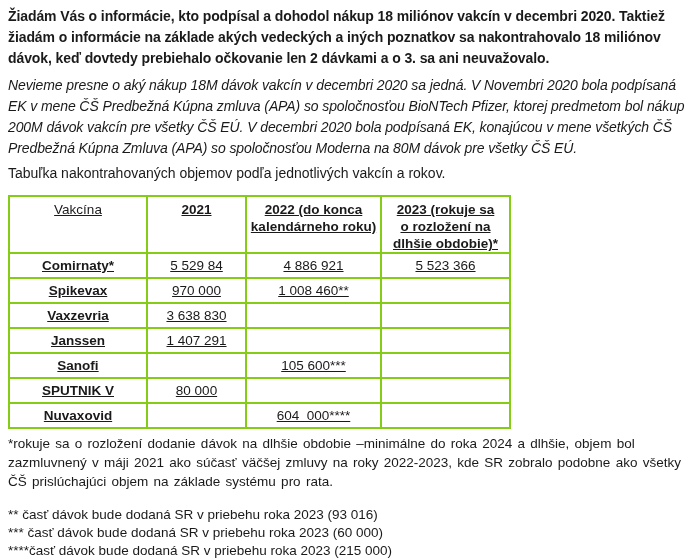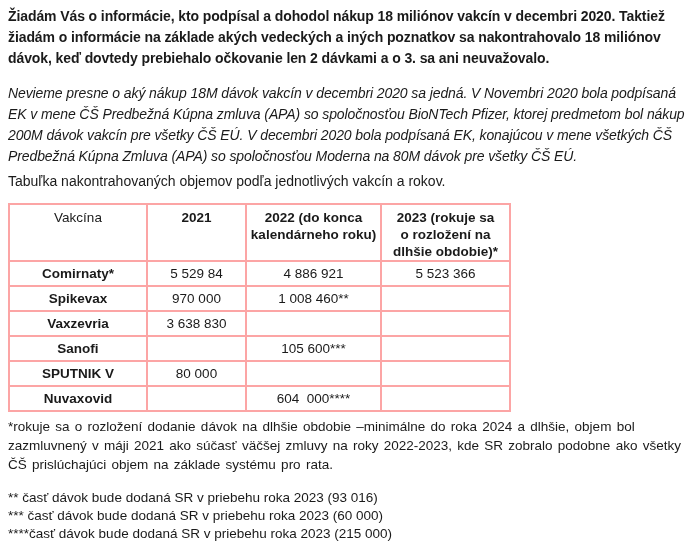--- a/index.html
+++ b/index.html
@@ -5,27 +5,27 @@
   html,body{margin:0;padding:0;background:#e8e8e8;}
   .page{
     width:699px;height:559px;box-sizing:border-box;
     background:#ffffff;color:#1a1a1a;
     padding:6px 8px 0 8px;
     font-family:"Liberation Sans",sans-serif;
     overflow:hidden;position:relative;
   }
   .para{white-space:pre-wrap;}
   .p-request{font-weight:700;font-size:14px;line-height:21px;letter-spacing:-0.1px;}
-  .p-context{font-style:italic;font-size:14px;line-height:21px;margin-top:14px;letter-spacing:-0.1px;}
+  .p-context{font-style:italic;font-size:14px;line-height:21px;margin-top:6px;letter-spacing:-0.1px;}
   .p-caption{font-size:14px;line-height:21px;margin-top:4px;}
   table.vaccine-table{
     border-collapse:collapse;table-layout:fixed;width:501px;margin-top:11px;
   }
   table.vaccine-table th, table.vaccine-table td{
-    border:2px solid #fca5a5;box-sizing:border-box;overflow:hidden;
+    border:2px solid #84cc16;box-sizing:border-box;overflow:hidden;text-decoration:underline;
   }
   table.vaccine-table th{
     font-size:13.5px;line-height:17px;font-weight:700;text-align:center;
     vertical-align:top;padding:4px 2px 0 2px;height:52px;white-space:pre-line;
   }
   table.vaccine-table th.th-regular{font-weight:400;}
   table.vaccine-table td{
     font-size:13.5px;height:20px;text-align:center;vertical-align:middle;
     padding:4px 2px;white-space:pre-wrap;
   }
@@ -81,20 +81,26 @@
         <td>1 008 460**</td>
         <td></td>
       </tr>
       <tr>
         <td class="vaccine-cell">Vaxzevria</td>
         <td>3 638 830</td>
         <td></td>
         <td></td>
       </tr>
       <tr>
+        <td class="vaccine-cell">Janssen</td>
+        <td>1 407 291</td>
+        <td></td>
+        <td></td>
+      </tr>
+      <tr>
         <td class="vaccine-cell">Sanofi</td>
         <td></td>
         <td>105 600***</td>
         <td></td>
       </tr>
       <tr>
         <td class="vaccine-cell">SPUTNIK V</td>
         <td>80 000</td>
         <td></td>
         <td></td>

